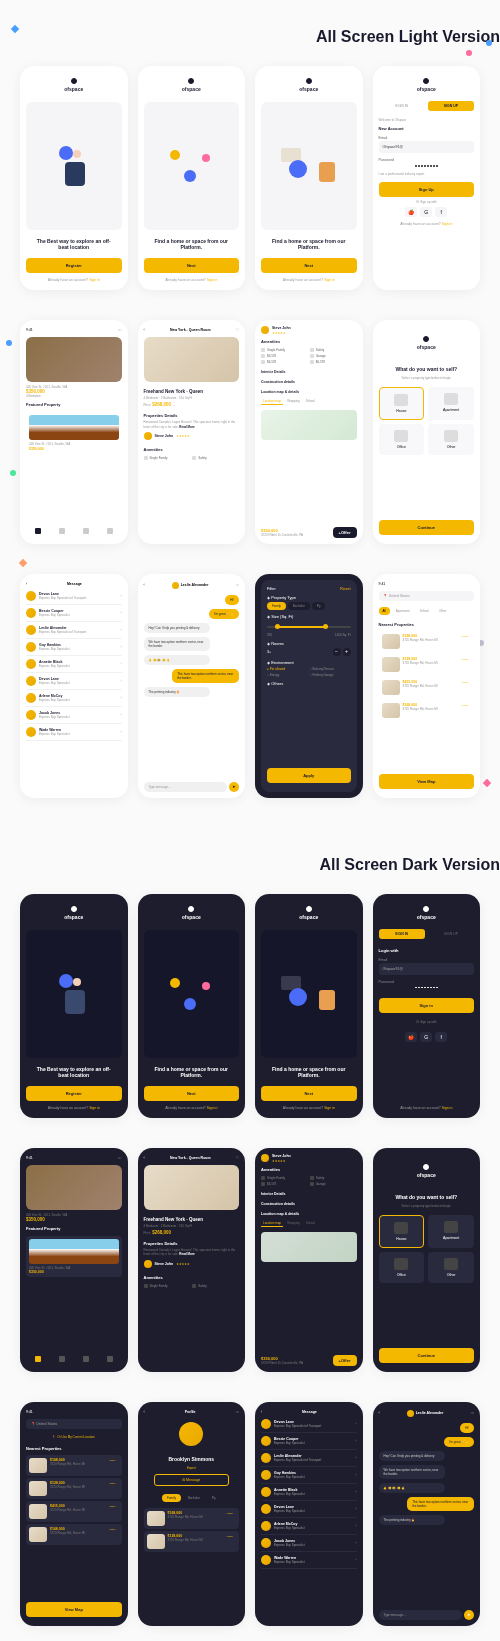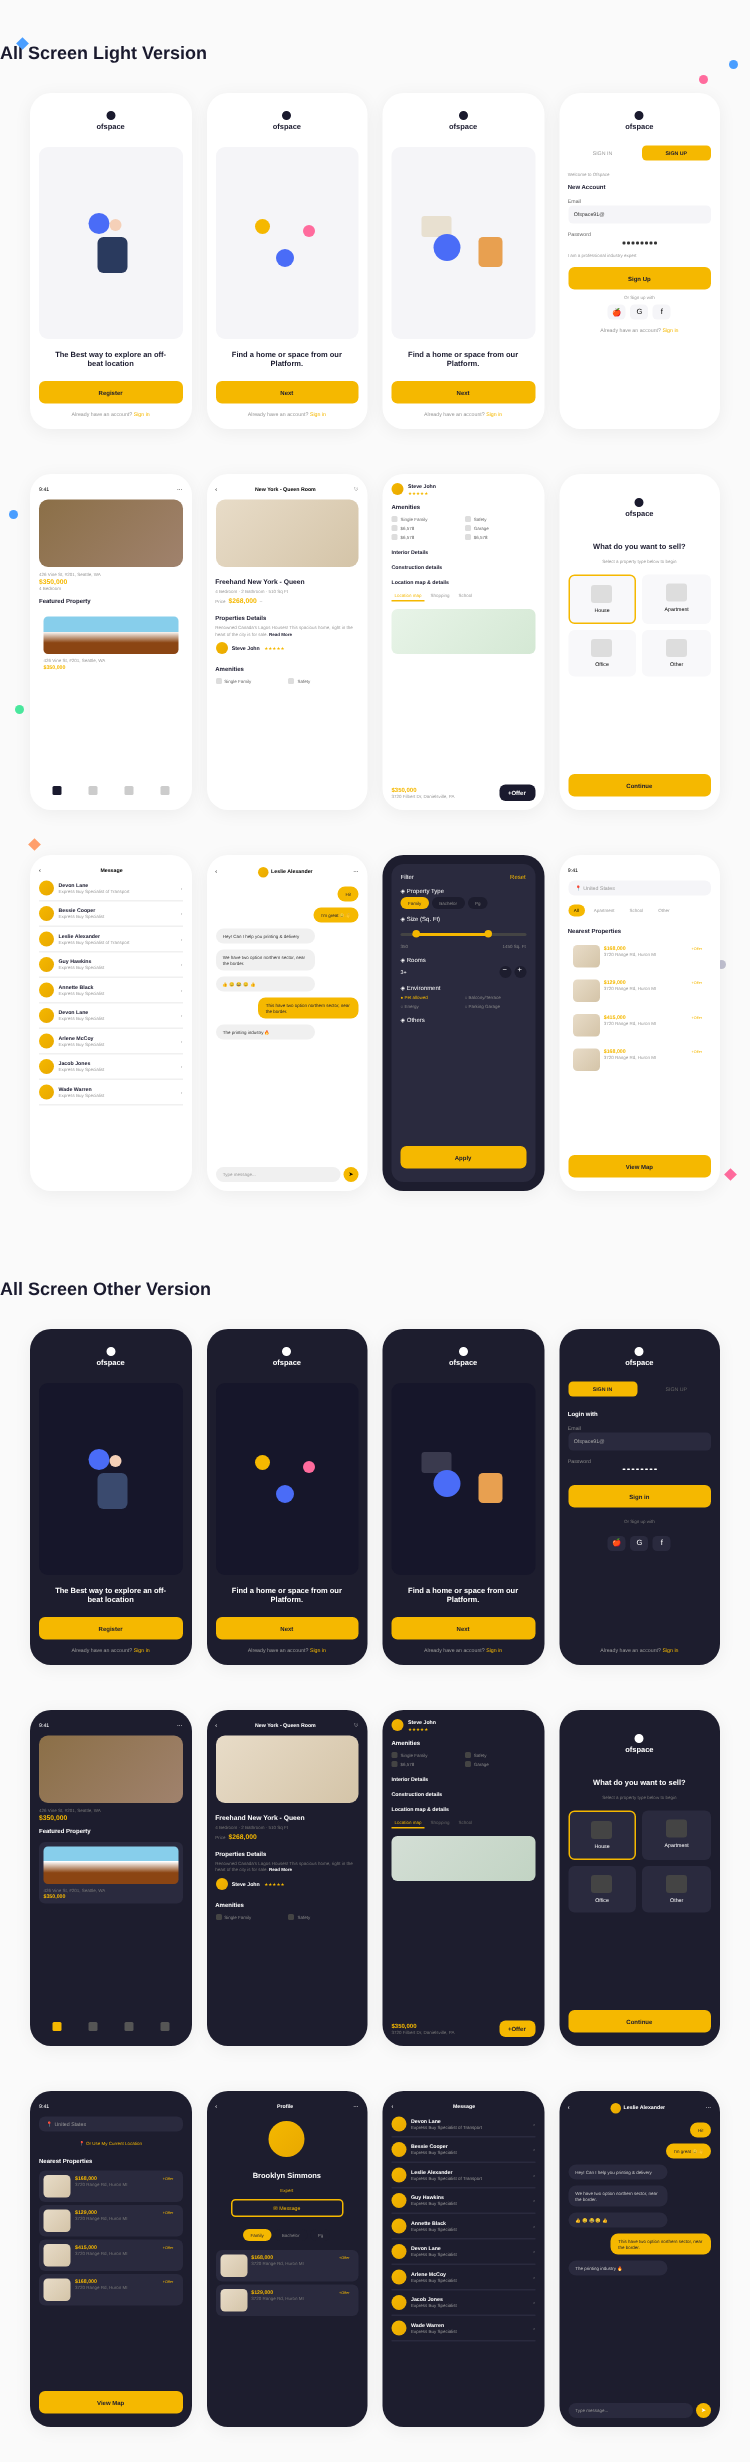--- a/index.html
+++ b/index.html
@@ -1,18 +1,18 @@
 <!DOCTYPE html>
 <html><head>
 <meta charset="utf-8">
 <style>
 *{margin:0;padding:0;box-sizing:border-box;font-family:-apple-system,BlinkMacSystemFont,sans-serif}
 body{background:#fafafa;width:500px;position:relative}
 .confetti{position:absolute;width:6px;height:6px;pointer-events:none}
-.section-title{font-size:12px;font-weight:700;color:#1a1a2e;text-align:left;padding:28px 0 20px}
+.section-title{font-size:16px;font-weight:700;color:#1a1a2e;text-align:right;padding:28px 0 20px}
 .grid{display:grid;grid-template-columns:repeat(4,1fr);gap:10px;padding:0 20px 30px}
 .phone{background:#fff;border-radius:14px;box-shadow:0 2px 12px rgba(0,0,0,0.06);aspect-ratio:0.48;overflow:hidden;display:flex;flex-direction:column;padding:6px;font-size:4px;position:relative}
 .phone.dark{background:#1d1d2e;color:#fff}
 .logo{display:flex;flex-direction:column;align-items:center;gap:2px;margin:6px 0}
 .logo-icon{width:6px;height:6px;background:#1a1a2e;border-radius:50%;border:1.5px solid #1a1a2e}
 .dark .logo-icon{background:#fff;border-color:#fff}
 .logo-text{font-size:5px;font-weight:700;color:#1a1a2e}
 .dark .logo-text{color:#fff}
 .illus{flex:1;background:#f5f5f8;border-radius:6px;margin:4px 0;position:relative;display:flex;align-items:center;justify-content:center}
 .dark .illus{background:#16162a}
@@ -538,21 +538,21 @@
             <div class="price" style="font-size:3.5px">$168,000</div>
             <div class="micro">3720 Range Rd, Huron MI</div>
           </div>
           <div class="badge">+Offer</div>
         </div>
       </div>
     <div class="btn-primary" style="margin-top:auto">View Map</div>
   </div>
 </div>
 
-<h2 class="section-title">All Screen Other Version</h2>
+<h2 class="section-title">All Screen Dark Version</h2>
 
 <div class="grid">
   <div class="phone dark">
     <div class="logo">
         <div class="logo-icon"></div>
         <div class="logo-text">ofspace</div>
       </div>
     <div class="illus">
         <div class="illus-person">
           <div class="illus-shape" style="width:14px;height:14px;background:#4a6cf7;top:0;left:0"></div>

